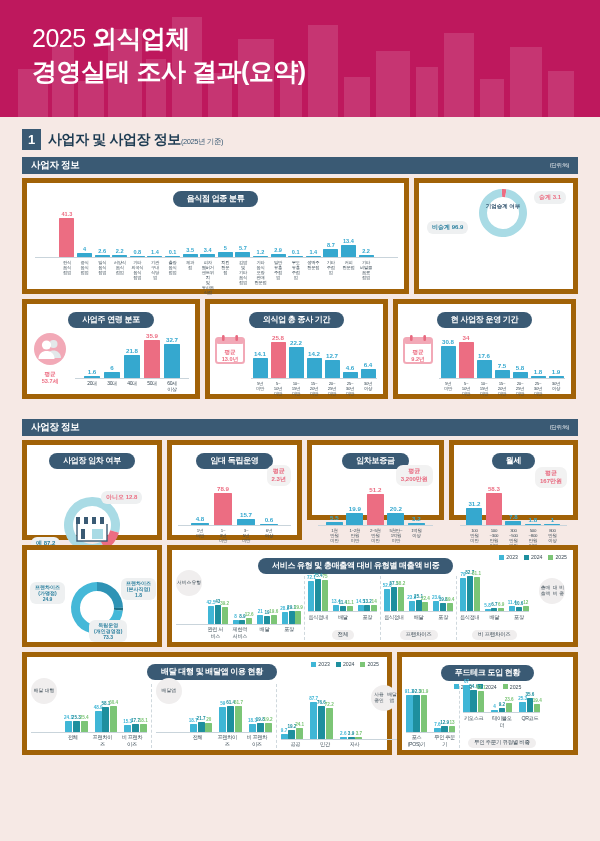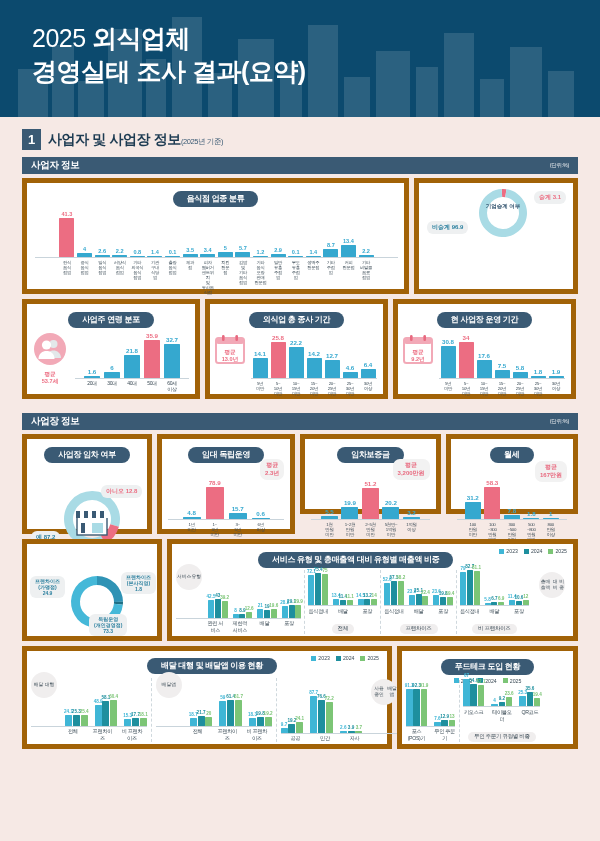--- a/index.html
+++ b/index.html
@@ -2,21 +2,21 @@
 <html><head>
 <meta charset="utf-8">
 <style>
   * { margin:0; padding:0; box-sizing:border-box; }
   body {
     width:600px; height:841px;
     font-family:"Liberation Sans","DejaVu Sans",sans-serif;
     background:#f6e9e5; overflow:hidden; position:relative;
   }
   
-  .header { position:relative; height:117px; background:#0c4a6e; overflow:hidden; }
+  .header { position:relative; height:117px; background:#be185d; overflow:hidden; }
   .skyline { position:absolute; inset:0; }
   .skyline i { position:absolute; bottom:0; background:rgba(255,255,255,.13); display:block; }
   .header h1 { position:relative; color:#fff; padding:22px 0 0 32px; line-height:1.32; letter-spacing:-.5px; }
   .h-l1 { font-size:25px; font-weight:400; }
   .h-l1 b { font-weight:700; }
   .h-l2 { font-size:25px; font-weight:700; }
   
   .wrap { padding:0 22px; }
   .sec-head { display:flex; align-items:center; gap:7px; margin:12px 0 7px 0; }
   .sec-num {
@@ -543,27 +543,27 @@
                   <div>30년</div>
                   <div>이상</div>
                 </div>
               </div>
             </div>
           </div>
         </div>
     </div>
   </div>
 
-  <div class="band" style="margin-top:14px">
+  <div class="band" style="margin-top:20px">
     <span>사업장 정보</span>
     <span class="unit">(단위:%)</span>
   </div>
 
   <div class="row" style="margin-top:4px">
-    <div class="panel" style="width:130px;height:100px;position:relative">
+    <div class="panel" style="width:140px;height:100px;position:relative">
       <div class="pill-wrap"><span class="pill">사업장 임차 여부</span></div>
       <div id="donut-lease" style="position: relative; left: 0px; top: 18px; width: 130px; height: 80px;">
           <svg width="130" height="80" style="position:absolute;left:0;top:0">
             <path d="M78.14520375800494 60.72253260004995 A28 28 0 1 1 91.92607739222451 43.68025756520809 L83.27126680186663 41.211603347819775 A19 19 0 1 0 73.91995969293193 52.77600426431961 Z" fill="#a9dbe5"></path>
             <path d="M91.92607739222451 43.68025756520809 A28 28 0 0 1 78.14520375800494 60.72253260004995 L73.91995969293193 52.77600426431961 A19 19 0 0 0 83.27126680186663 41.211603347819775 Z" fill="#ec6d82"></path>
           </svg>
           <svg width="40" height="34" viewBox="0 0 40 34" style="position:absolute;left:45px;top:20px">
       <rect x="5" y="14" width="30" height="18" fill="#fff" stroke="#3a5a74" stroke-width="1.4"></rect>
       <rect x="4" y="8" width="32" height="7" fill="#3a5a74"></rect>
       <rect x="8" y="8" width="4" height="7" fill="#fff"></rect>

